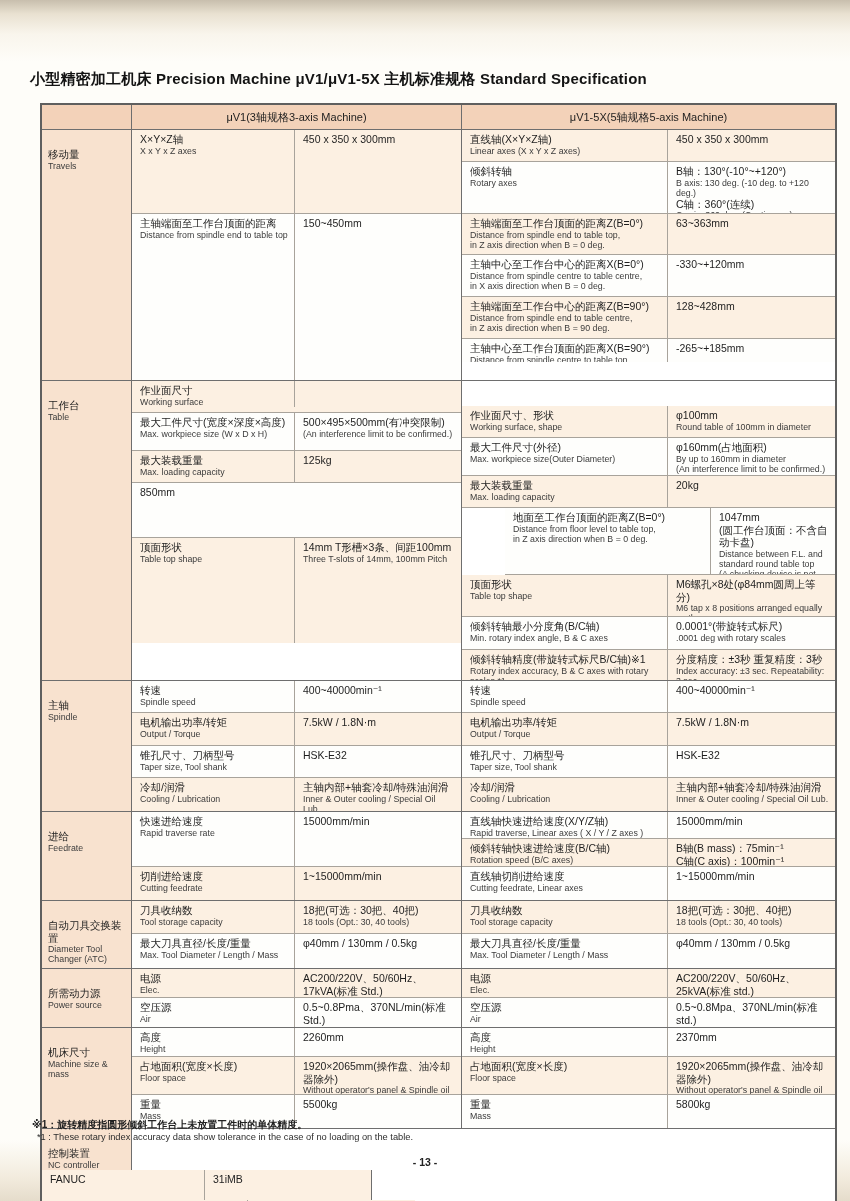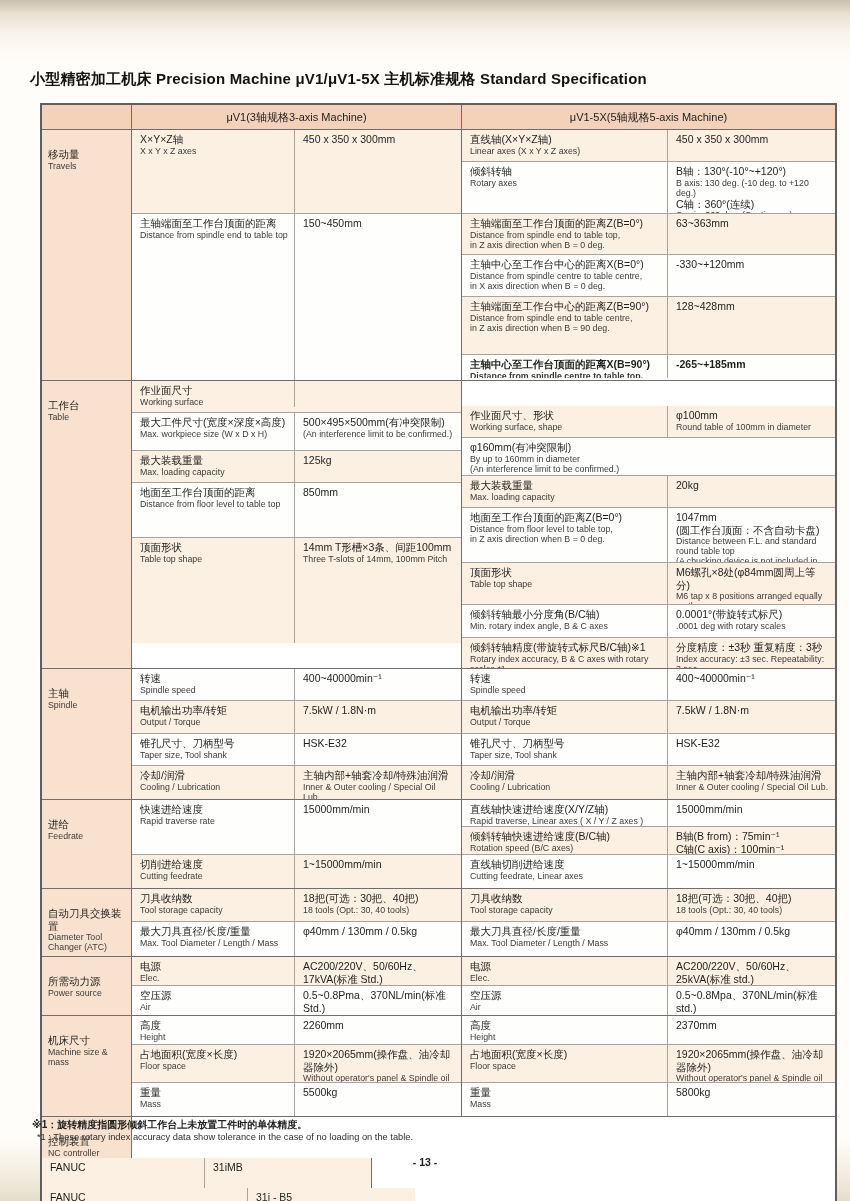--- a/index.html
+++ b/index.html
@@ -122,31 +122,31 @@
           <div class="row W" style="height: 42px;">
             <div class="cell item">
               <div class="zh">主轴中心至工作台中心的距离X(B=0°)</div>
               <div class="en">Distance from spindle centre to table centre,</div>
               <div class="en">in X axis direction when B = 0 deg.</div>
             </div>
             <div class="cell value">
               <div class="v">-330~+120mm</div>
             </div>
           </div>
-          <div class="row P" style="height: 58px;">
+          <div class="row P" style="height: 42px;">
             <div class="cell item">
               <div class="zh">主轴端面至工作台中心的距离Z(B=90°)</div>
               <div class="en">Distance from spindle end to table centre,</div>
               <div class="en">in Z axis direction when B = 90 deg.</div>
             </div>
             <div class="cell value">
               <div class="v">128~428mm</div>
             </div>
           </div>
-          <div class="row W" style="height: 23px; font-weight: bold;">
+          <div class="row W" style="height: 23px;">
             <div class="cell item">
               <div class="zh">主轴中心至工作台顶面的距离X(B=90°)</div>
               <div class="en">Distance from spindle centre to table top,</div>
               <div class="en">in X axis direction when B = 90 deg.</div>
             </div>
             <div class="cell value">
               <div class="v">-265~+185mm</div>
             </div>
           </div>
         </div>
@@ -179,24 +179,20 @@
           <div class="row P" style="height: 32px;">
             <div class="cell item">
               <div class="zh">最大装载重量</div>
               <div class="en">Max. loading capacity</div>
             </div>
             <div class="cell value">
               <div class="v">125kg</div>
             </div>
           </div>
           <div class="row W" style="height: 55px;">
-            <div class="cell item">
-              <div class="zh">地面至工作台顶面的距离</div>
-              <div class="en">Distance from floor level to table top</div>
-            </div>
             <div class="cell value">
               <div class="v">850mm</div>
             </div>
           </div>
           <div class="row P" style="height: 105px;">
             <div class="cell item">
               <div class="zh">顶面形状</div>
               <div class="en">Table top shape</div>
             </div>
             <div class="cell value">
@@ -210,36 +206,40 @@
             <div class="cell item">
               <div class="zh">作业面尺寸、形状</div>
               <div class="en">Working surface, shape</div>
             </div>
             <div class="cell value">
               <div class="v">φ100mm</div>
               <div class="v sm">Round table of 100mm in diameter</div>
             </div>
           </div>
           <div class="row W" style="height: 38px;">
-            <div class="cell value">
-              <div class="v">φ160mm(有冲突限制)</div>
+            <div class="cell item">
+              <div class="zh">最大工件尺寸(外径)</div>
+              <div class="en">Max. workpiece size(Outer Diameter)</div>
+            </div>
+            <div class="cell value">
+              <div class="v">φ160mm(占地面积)</div>
               <div class="v sm">By up to 160mm in diameter</div>
               <div class="v sm">(An interference limit to be confirmed.)</div>
             </div>
           </div>
           <div class="row P" style="height: 32px;">
             <div class="cell item">
               <div class="zh">最大装载重量</div>
               <div class="en">Max. loading capacity</div>
             </div>
             <div class="cell value">
               <div class="v">20kg</div>
             </div>
           </div>
-          <div class="row W" style="height: 55px;">
+          <div class="row W" style="height: 67px; margin-left: 43px;">
             <div class="cell item">
               <div class="zh">地面至工作台顶面的距离Z(B=0°)</div>
               <div class="en">Distance from floor level to table top,</div>
               <div class="en">in Z axis direction when B = 0 deg.</div>
             </div>
             <div class="cell value">
               <div class="v">1047mm</div>
               <div class="v">(圆工作台顶面：不含自动卡盘)</div>
               <div class="v sm">Distance between F.L. and standard round table top</div>
               <div class="v sm">(A chucking device is not included in this distance.)</div>
@@ -395,21 +395,21 @@
             <div class="cell value">
               <div class="v">15000mm/min</div>
             </div>
           </div>
           <div class="row P" style="height: 28px;">
             <div class="cell item">
               <div class="zh">倾斜转轴快速进给速度(B/C轴)</div>
               <div class="en">Rotation speed (B/C axes)</div>
             </div>
             <div class="cell value">
-              <div class="v">B轴(B from)：75min⁻¹</div>
+              <div class="v">B轴(B mass)：75min⁻¹</div>
               <div class="v">C轴(C axis)：100min⁻¹</div>
             </div>
           </div>
           <div class="row W" style="height: 33px;">
             <div class="cell item">
               <div class="zh">直线轴切削进给速度</div>
               <div class="en">Cutting feedrate, Linear axes</div>
             </div>
             <div class="cell value">
               <div class="v">1~15000mm/min</div>

